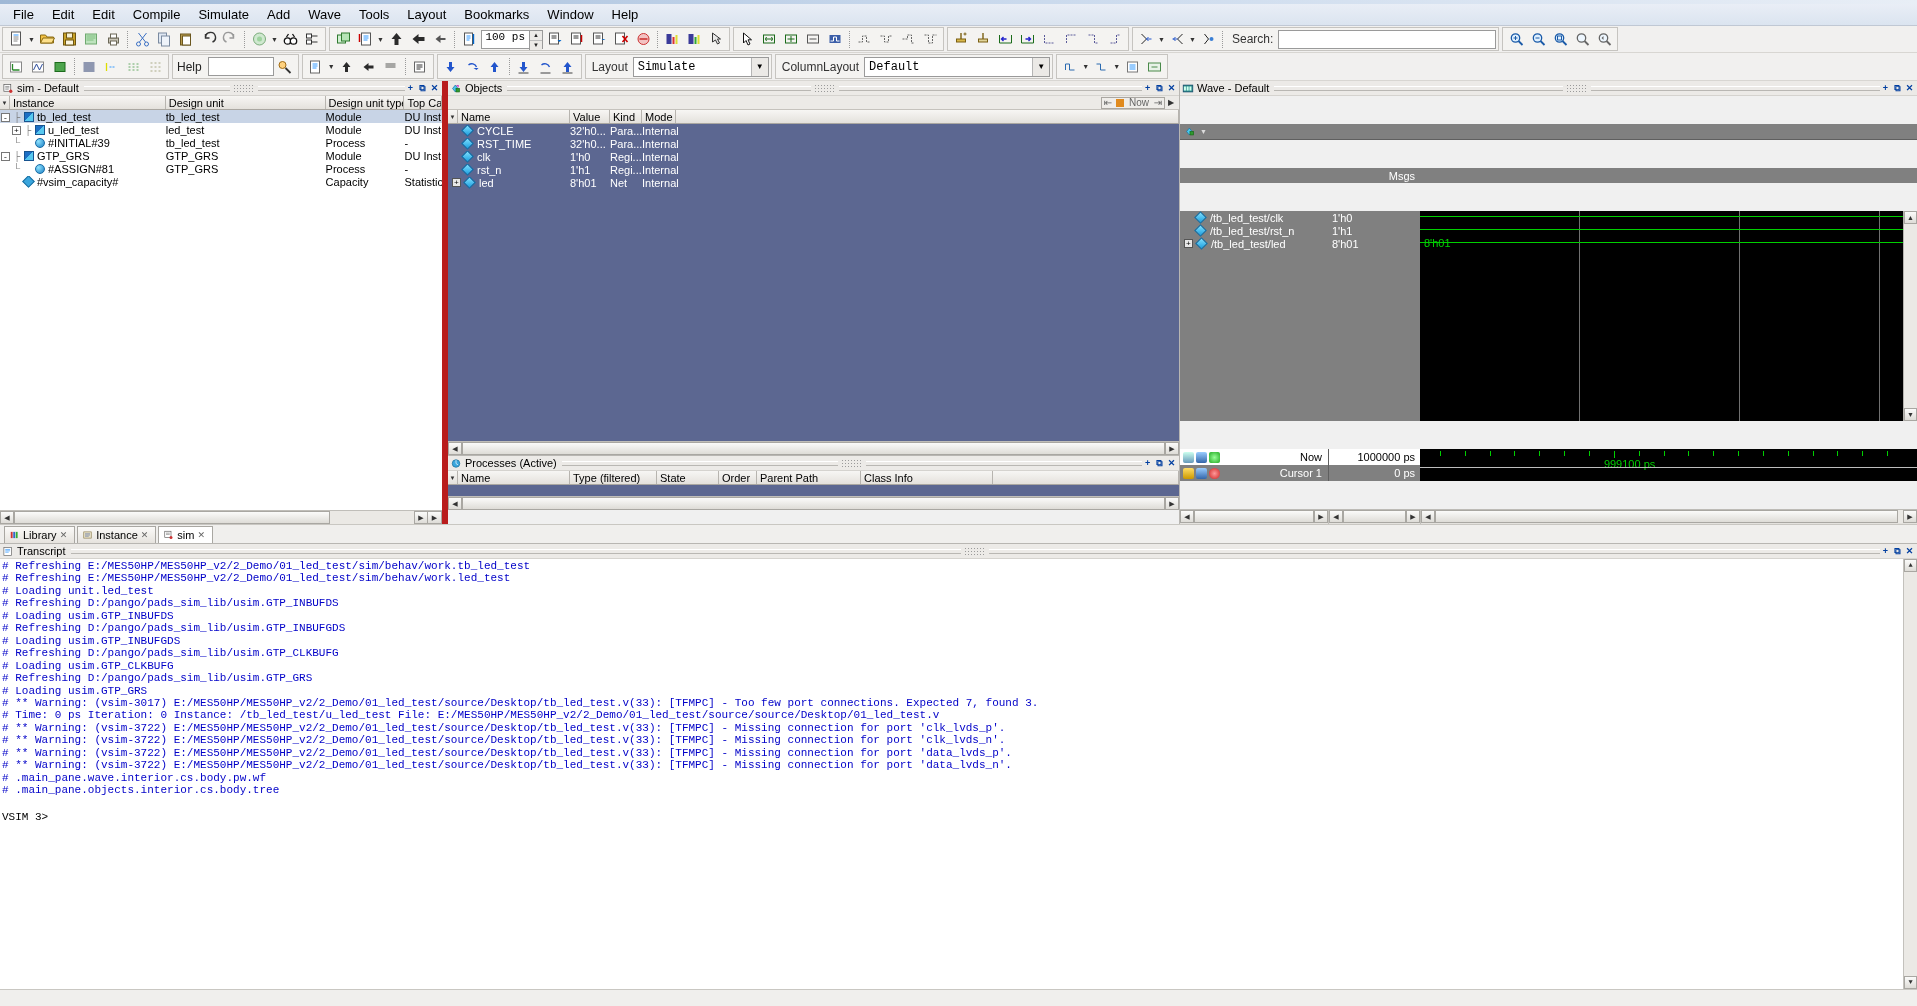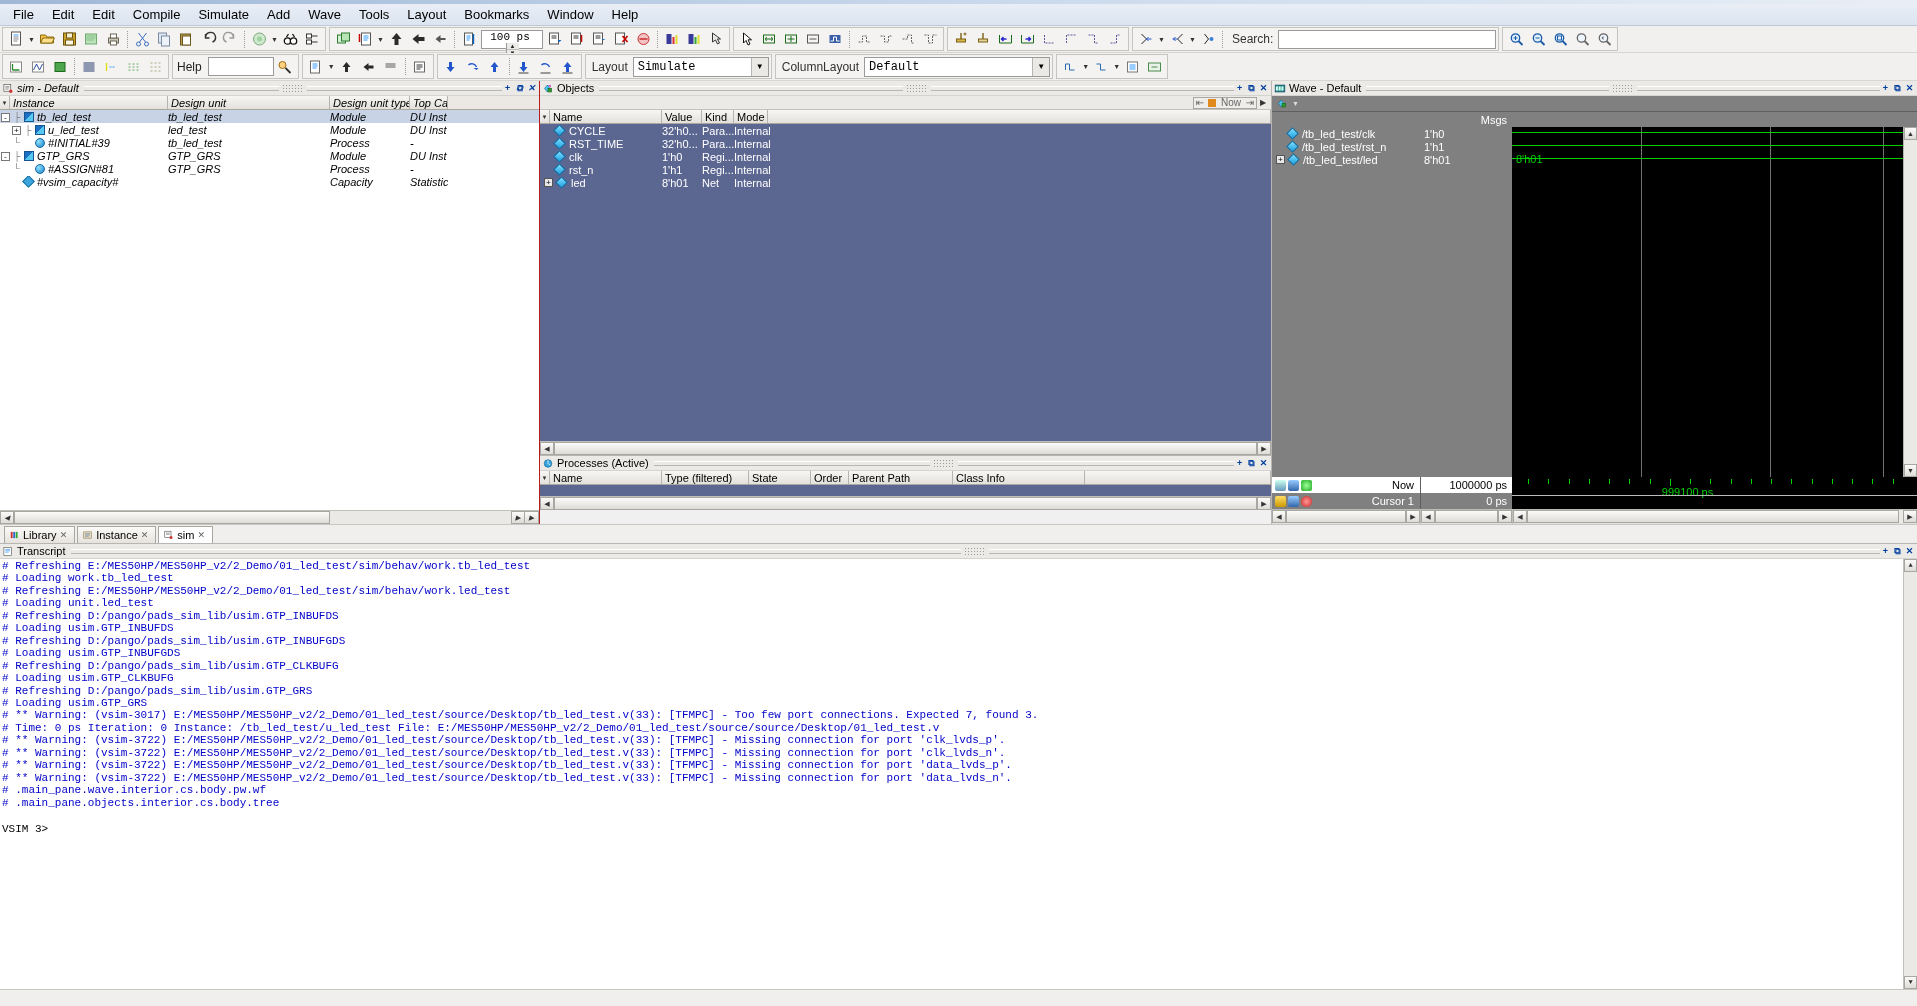--- a/index.html
+++ b/index.html
@@ -56,22 +56,22 @@
   .tbtn {
     width: 22px; height: 21px;
     display: flex; align-items: center; justify-content: center;
     margin: 0 0px; cursor: default;
     font-size: 12px; line-height: 1;
   }
   .tsep { width: 1px; height: 17px; border-left: 1px dotted #9a9a9a; margin: 0 3px; }
   .tarrow { width: 9px; height: 20px; display:flex; align-items:center; justify-content:center; font-size: 7px; color:#333; }
 
   .spinfield {
-    display: flex; align-items: center; border: 1px solid #9a9a9a;
-    background: #fff; height: 19px; width: 62px; margin: 0 1px; flex-direction: column;
+    display: flex; align-items: flex-start; border: 1px solid #9a9a9a;
+    background: #fff; height: 19px; width: 62px; margin: 0 1px;
   }
   .spinfield .val {
     flex: 1; text-align: right; padding-right: 4px;
     font-family: "Liberation Mono", monospace; font-size: 11px;
   }
   .spinbtns { display: flex; flex-direction: column; width: 13px; height: 19px; border-left: 1px solid #9a9a9a; }
   .spinbtns div {
     flex: 1; display: flex; align-items: center; justify-content: center;
     font-size: 6px; background: #eceae7; border-bottom: 1px solid #bdbdbd; color: #222;
   }
@@ -124,21 +124,21 @@
   
   .tblhdr { height: 14px; display: flex; background: #ece9e4; border-bottom: 1px solid #aaa7a1; font-size: 11px; }
   .tblhdr .th {
     border-right: 1px solid #b7b4af; padding-left: 3px; display: flex; align-items: center;
     overflow: hidden; white-space: nowrap; background: linear-gradient(to bottom,#f7f6f4,#e4e1dc);
   }
   .filtercell { width: 10px; justify-content: center; padding-left: 0 !important; }
   .filtericon { font-size: 6px; color: #333; }
 
   
-  .simpane { width: 540px; border-right: 1px solid #b91c1c; font-style: italic; }
+  .simpane { width: 448px; border-right: 6px solid #b91c1c; }
   .simbody { flex: 1; background: #fff; overflow: hidden; position: relative; }
   .trow { height: 13px; display: flex; align-items: center; font-size: 11px; white-space: nowrap; }
   .trow.sel { background: #c8d4e6; }
   .tcol-inst { width: 168px; display: flex; align-items: center; overflow: hidden; }
   .tcol-du { width: 162px; overflow: hidden; }
   .tcol-dut { width: 80px; overflow: hidden; }
   .tcol-top { width: 38px; overflow: hidden; }
   .tw { display: inline-block; width: 12px; text-align: center; flex: 0 0 auto; color: #777; font-size: 9px; }
   .expander {
     width: 9px; height: 9px; border: 1px solid #777; background: #fff;
@@ -193,21 +193,21 @@
     font-size: 7px; color: #333; flex: 0 0 auto;
   }
   .sbtrack { flex: 1; height: 13px; background: #ebe9e5; }
   .sbthumb { height: 13px; background: linear-gradient(to bottom,#fbfbfa,#dedcd7); border: 1px solid #a9a7a2; }
 
   
   .procpane { flex: 0 0 auto; display: flex; flex-direction: column; height: 55px; border-top: 1px solid #b8b6b2;}
   .procbody { flex: 1; background: #5c6791; }
 
   
-  .wavepane { flex: 1; display: flex; flex-direction: column; }
+  .wavepane { flex: 1; display: flex; flex-direction: column; gap: 28px; }
   .wavetoolrow { height: 16px; display: flex; background: #808080; border-bottom: 1px solid #5f5f5f; align-items: center; }
   .wavetoolleft { width: 20px; display: flex; align-items: center; justify-content: center; }
   .wv-names { width: 148px; }
   .wv-vals  { width: 92px; }
   .wavehdr2 { height: 15px; display: flex; background: #808080; font-size: 11px; color: #fff; align-items: center; }
   .wavemain { flex: 1; display: flex; overflow: hidden; }
   .wvcol { background: #808080; overflow: hidden; }
   .wvrow { height: 13px; display: flex; align-items: center; font-size: 11px; color: #fff; white-space: nowrap; }
   .wvname { padding-left: 4px; display: flex; align-items: center; }
   .wvval { padding-left: 4px; font-family: "Liberation Sans", sans-serif; }
@@ -1303,21 +1303,20 @@
       <span class="griphandle"></span>
       <span class="gripline"></span>
       <span class="hdrbtns">
         <span class="hdrbtn">+</span>
         <span class="hdrbtn">⧉</span>
         <span class="hdrbtn x">✕</span>
       </span>
     </div>
     <div class="transbody">
       <div class="tline"># Refreshing E:/MES50HP/MES50HP_v2/2_Demo/01_led_test/sim/behav/work.tb_led_test</div>
-      <div class="tline"># Loading work.tb_led_test</div>
       <div class="tline"># Refreshing E:/MES50HP/MES50HP_v2/2_Demo/01_led_test/sim/behav/work.led_test</div>
       <div class="tline"># Loading unit.led_test</div>
       <div class="tline"># Refreshing D:/pango/pads_sim_lib/usim.GTP_INBUFDS</div>
       <div class="tline"># Loading usim.GTP_INBUFDS</div>
       <div class="tline"># Refreshing D:/pango/pads_sim_lib/usim.GTP_INBUFGDS</div>
       <div class="tline"># Loading usim.GTP_INBUFGDS</div>
       <div class="tline"># Refreshing D:/pango/pads_sim_lib/usim.GTP_CLKBUFG</div>
       <div class="tline"># Loading usim.GTP_CLKBUFG</div>
       <div class="tline"># Refreshing D:/pango/pads_sim_lib/usim.GTP_GRS</div>
       <div class="tline"># Loading usim.GTP_GRS</div>

